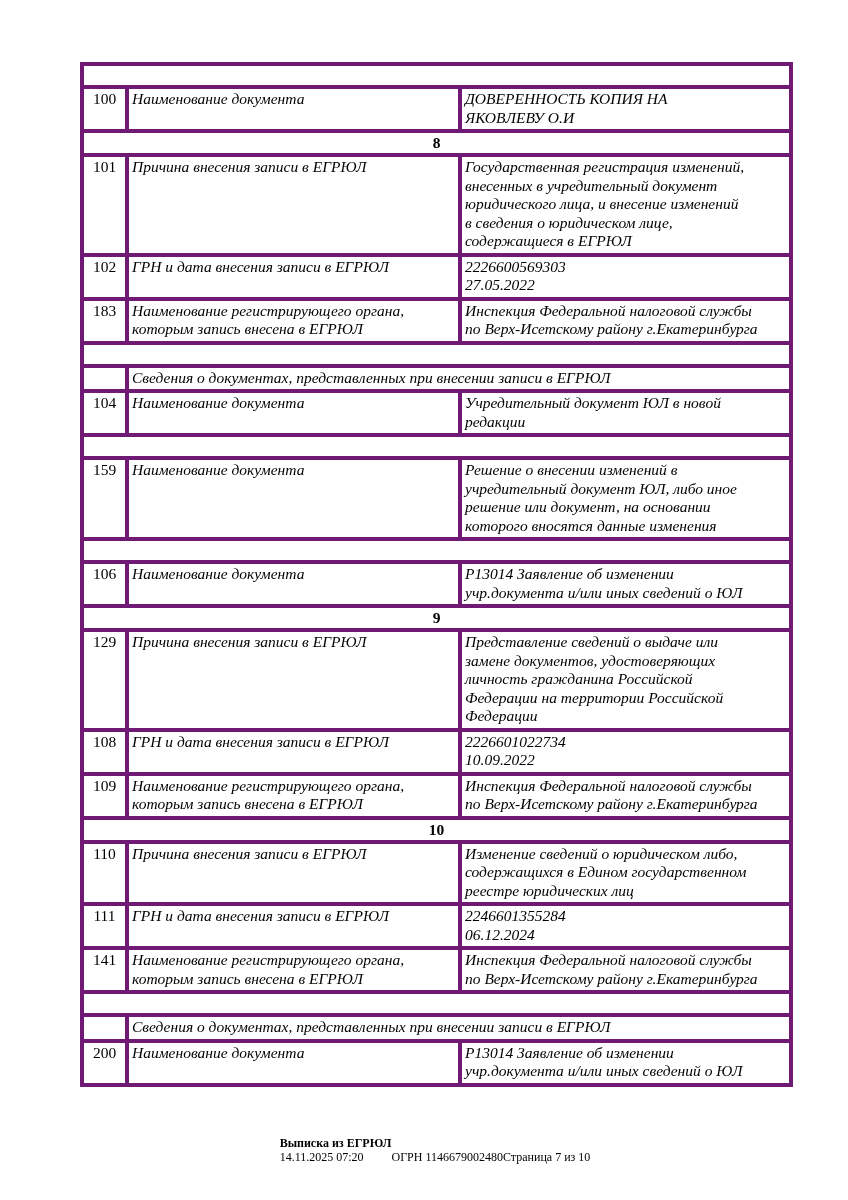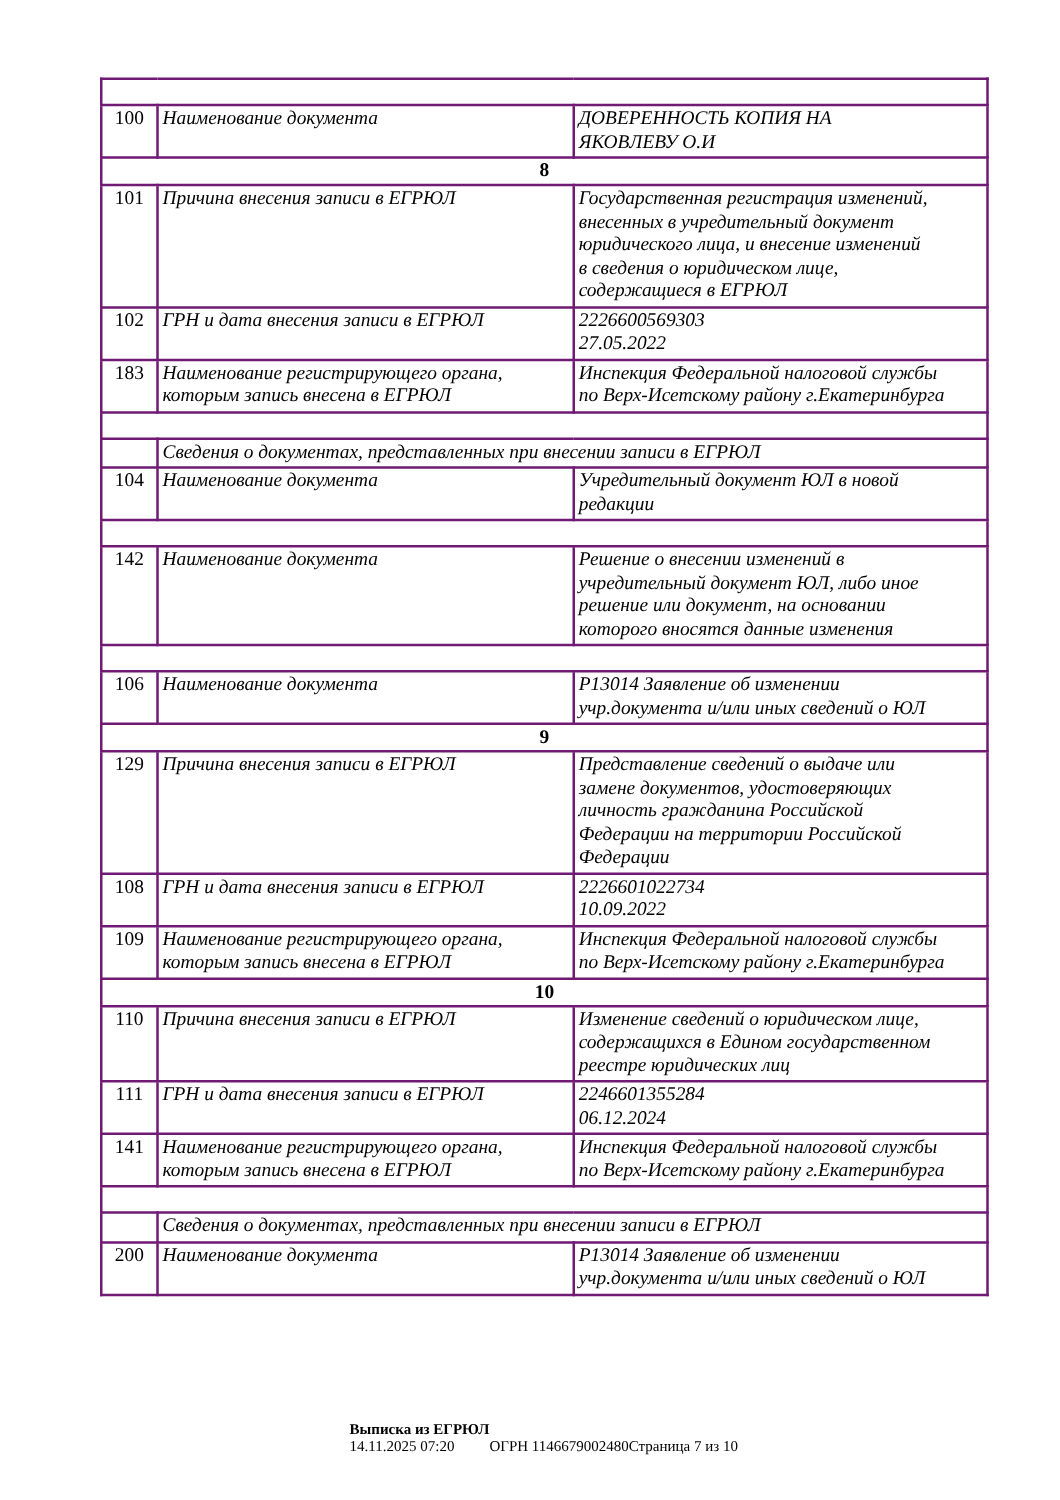--- a/index.html
+++ b/index.html
@@ -19,21 +19,21 @@
     position: absolute;
     left: 80px;
     top: 62px;
     width: 709px;
     border-collapse: collapse;
     table-layout: fixed;
     border: 2px solid #000000;
     font-size: 15.5px;
   }
   .egrul-table td {
-    border: 2px solid #701a75;
+    border: 4px solid #701a75;
     vertical-align: top;
     padding: 1px 3px 2px 3px;
     line-height: 18.5px;
     overflow: hidden;
   }
   td.num-cell {
     text-align: center;
     padding-left: 1px;
     padding-right: 1px;
   }
@@ -121,21 +121,21 @@
       <tr class="data-row">
         <td class="num-cell">104</td>
         <td class="text-cell label-cell">Наименование документа</td>
         <td class="text-cell value-cell">Учредительный документ ЮЛ в новой
 редакции</td>
       </tr>
       <tr class="spacer-row">
         <td colspan="3"></td>
       </tr>
       <tr class="data-row">
-        <td class="num-cell">142</td>
+        <td class="num-cell">159</td>
         <td class="text-cell label-cell">Наименование документа</td>
         <td class="text-cell value-cell">Решение о внесении изменений в
 учредительный документ ЮЛ, либо иное
 решение или документ, на основании
 которого вносятся данные изменения</td>
       </tr>
       <tr class="spacer-row">
         <td colspan="3"></td>
       </tr>
       <tr class="data-row">
@@ -168,21 +168,21 @@
 которым запись внесена в ЕГРЮЛ</td>
         <td class="text-cell value-cell">Инспекция Федеральной налоговой службы
 по Верх-Исетскому району г.Екатеринбурга</td>
       </tr>
       <tr class="section-row">
         <td colspan="3">10</td>
       </tr>
       <tr class="data-row">
         <td class="num-cell">110</td>
         <td class="text-cell label-cell">Причина внесения записи в ЕГРЮЛ</td>
-        <td class="text-cell value-cell">Изменение сведений о юридическом лице,
+        <td class="text-cell value-cell">Изменение сведений о юридическом либо,
 содержащихся в Едином государственном
 реестре юридических лиц</td>
       </tr>
       <tr class="data-row">
         <td class="num-cell">111</td>
         <td class="text-cell label-cell">ГРН и дата внесения записи в ЕГРЮЛ</td>
         <td class="text-cell value-cell">2246601355284
 06.12.2024</td>
       </tr>
       <tr class="data-row">

